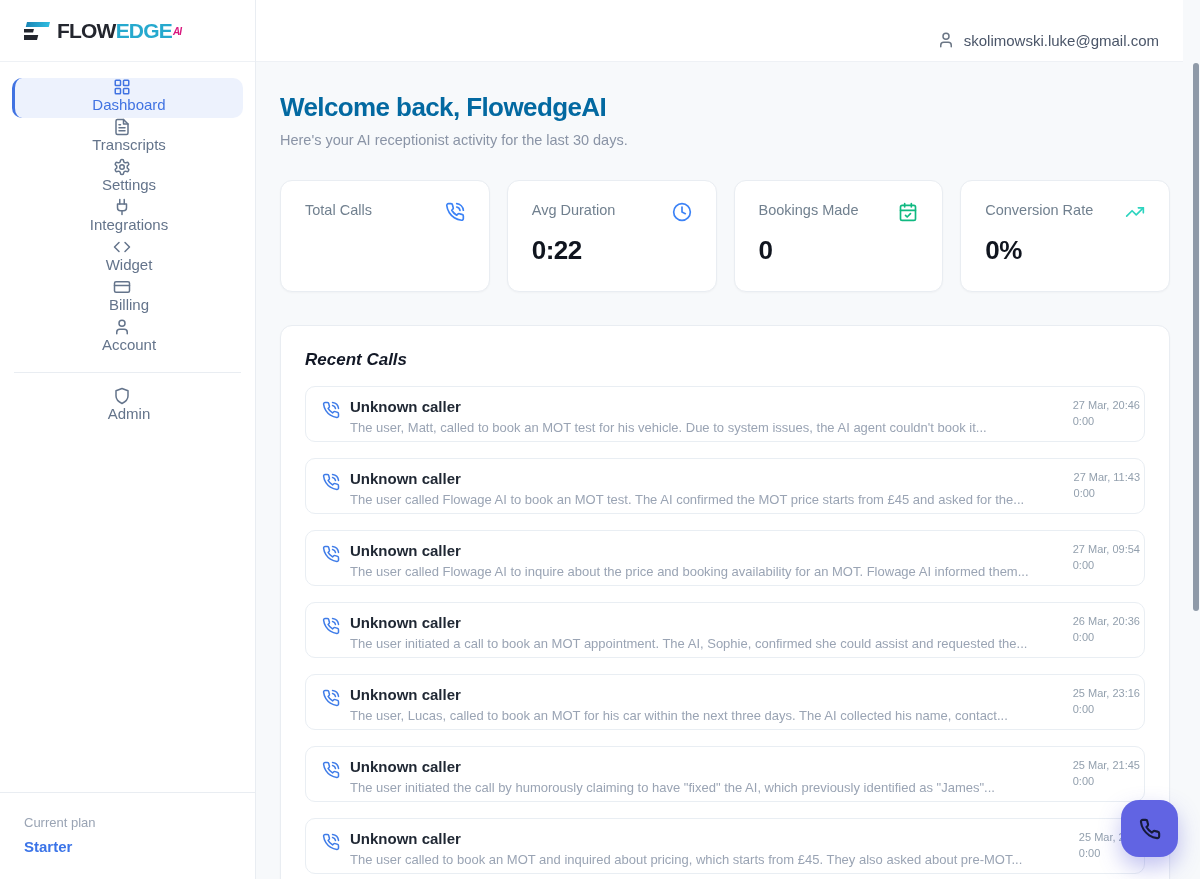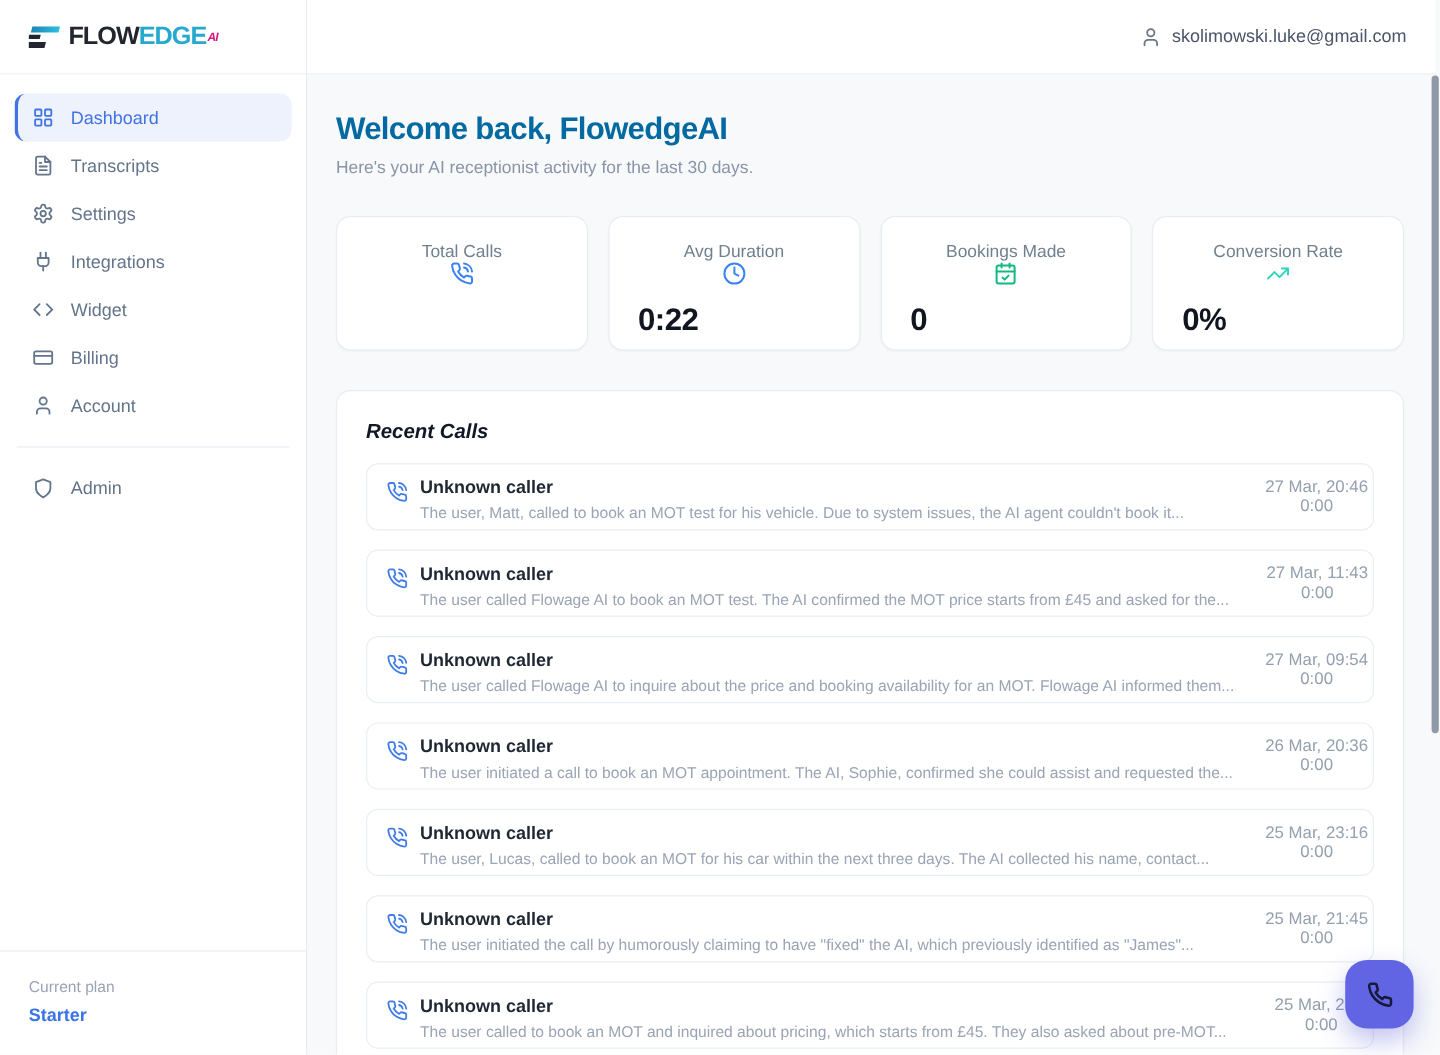--- a/index.html
+++ b/index.html
@@ -23,77 +23,77 @@
   .logo { display:flex; align-items:flex-end; gap:7px; }
   .logo-text { font-size:21px; font-weight:700; letter-spacing:-0.8px; line-height:22px; display:flex; align-items:flex-end; }
   .logo-flow { color:#23262e; font-weight:600; }
   .logo-edge { color:#26a9ce; font-weight:700; }
   .logo-ai  { color:#d8177e; font-style:italic; font-size:10px; font-weight:700; margin-left:1px; transform:translateY(1px); }
 
   .nav { padding:16px 12px 0; }
   .nav-item {
     display:flex; align-items:center; height:40px; padding:0 12px;
     border-radius:10px; color:#64748b; font-size:15px; font-weight:500;
-    border-left:3px solid transparent; cursor:pointer;
+    border-left:3px solid transparent; cursor:pointer;flex-direction:column;
   }
   .nav-item .ni { width:18px; height:18px; margin-right:14px; flex:0 0 18px; }
   .nav-item.active {
     background:#edf2fd; color:#4173e2; border-left:3px solid #4173e2;
   }
   .nav-divider { border-top:1px solid #e9edf2; margin:14px 2px; }
 
   .plan-section {
     margin-top:auto; border-top:1px solid #e9edf2; padding:22px 24px 24px;
   }
   .plan-label { font-size:13px; color:#9aa4b4; }
   .plan-value { font-size:15px; color:#3b74e8; font-weight:700; margin-top:8px; cursor:pointer; }
 
   
   .topbar {
-    position:absolute; left:256px; right:4px; top:0; height:62px;
+    position:absolute; left:256px; right:17px; top:0; height:62px;
     background:#ffffff; border-bottom:1px solid #eef1f5;
-    display:flex; align-items:center; justify-content:flex-end; padding:12px 24px;
+    display:flex; align-items:flex-end; justify-content:flex-end; padding:12px 24px;
   }
   .user-chip { display:flex; align-items:center; gap:9px; color:#4a5568; font-size:15px; }
   .user-chip .ui { width:18px; height:18px; color:#6b7685; }
 
   
   .main {
     position:absolute; left:256px; right:0; top:62px; bottom:0;
     overflow:hidden; padding:30px 30px 0 24px;
   }
   .welcome-title { font-size:26px; font-weight:700; letter-spacing:-0.6px; color:#0369a1; }
   .welcome-subtitle { font-size:14.5px; color:#8a94a6; margin-top:9px; }
 
   .stats { display:grid; grid-template-columns:repeat(4,1fr); gap:17px; margin-top:32px; }
   .stat-card {
     background:#fff; border:1px solid #e9edf2; border-radius:12px;
     padding:21px 24px; height:112px; box-shadow:0 1px 2px rgba(16,24,40,.03);
   }
-  .stat-top { display:flex; align-items:center; justify-content:space-between;flex-direction:column; }
+  .stat-top { display:flex; justify-content:space-between; }
   .stat-label { font-size:14.5px; color:#71808f; }
   .stat-icon { width:20px; height:20px; }
   .stat-value { font-size:26px; font-weight:700; color:#10151f; margin-top:13px; letter-spacing:-0.5px; }
 
   .calls-card {
     margin-top:33px; background:#fff; border:1px solid #e9edf2;
     border-radius:12px; padding:24px; height:620px;
     box-shadow:0 1px 2px rgba(16,24,40,.03);
   }
   .calls-title { font-size:17px; font-weight:700; color:#121826; margin-bottom:11px;font-style:italic; }
   .call-item {
     display:flex; align-items:flex-start; height:56px; margin-top:16px;
     border:1px solid #e9eef3; border-radius:10px; background:#fff;
     padding:10px 4px 10px 16px; cursor:pointer;
   }
   .call-icon { width:18px; height:18px; color:#3f7ce8; margin:4px 10px 0 0; flex:0 0 18px; }
   .call-body { flex:1 1 auto; min-width:0; overflow:hidden; }
   .call-title { font-size:15px; font-weight:700; color:#1f2733; line-height:19px; }
   .call-desc { font-size:13px; color:#9aa4b4; margin-top:4px; white-space:nowrap; overflow:hidden; }
-  .call-meta { flex:0 0 auto; margin-left:16px; text-align:center; font-size:14px; color:#93a0ae; line-height:16px; }
+  .call-meta { flex:0 0 auto; margin-left:16px; text-align:left; font-size:11px; color:#93a0ae; line-height:16px; }
 
   
   .fab {
     position:absolute; right:22px; bottom:22px; width:57px; height:57px;
     border-radius:18px; background:#6164e3; display:flex; align-items:center;
     justify-content:center; cursor:pointer; z-index:10;
     box-shadow:0 10px 22px rgba(78,80,212,.35);
   }
   .fab .fi { width:22px; height:22px; color:#161a3a; }
 

